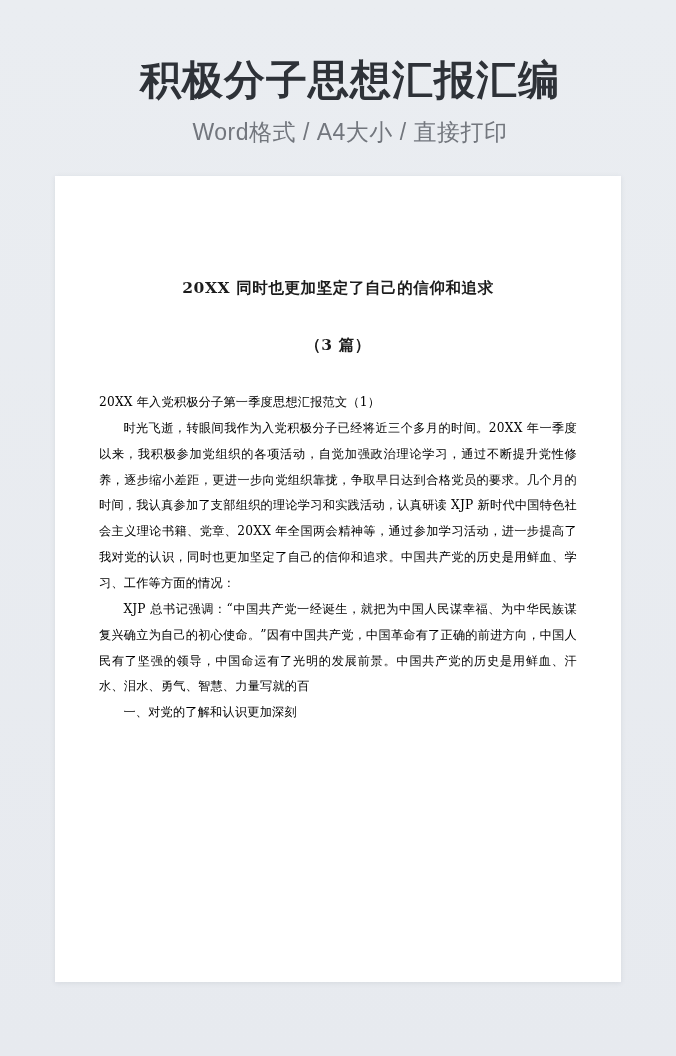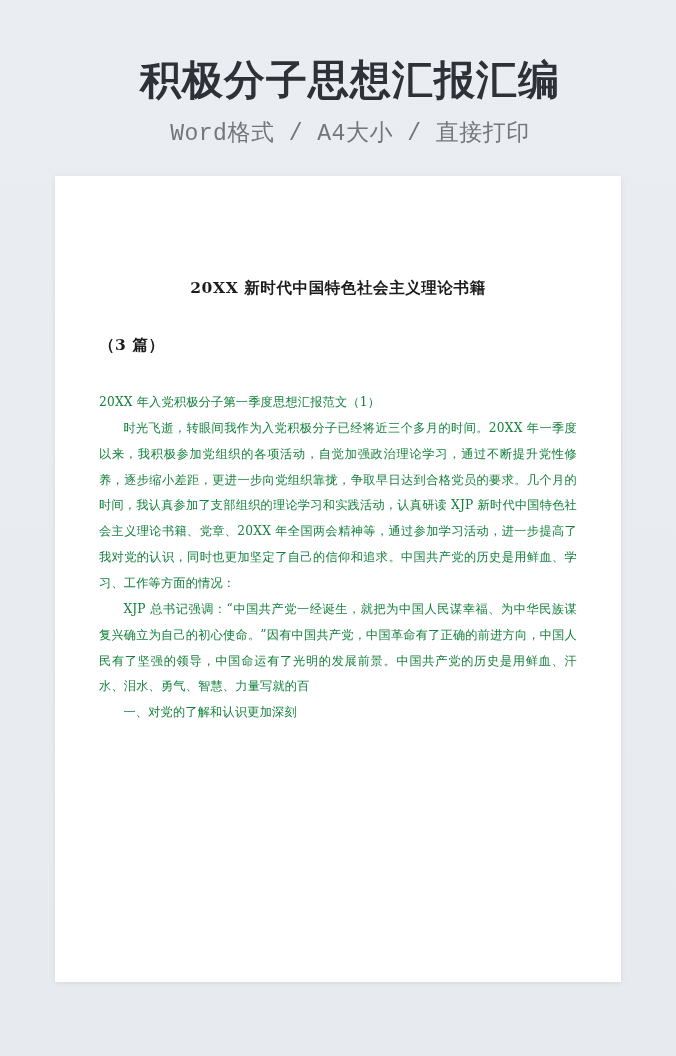--- a/index.html
+++ b/index.html
@@ -32,21 +32,21 @@
     letter-spacing: 1px;
     line-height: 1.18;
     margin: 0;
     font-family: "DejaVu Sans", "Liberation Sans", sans-serif;
   }
   .banner-sub {
     margin-top: 13px;
     font-size: 23px;
     color: #72767d;
     letter-spacing: 0.5px;
-    font-family: Liberation Mono, monospace;
+    font-family: Liberation Sans, sans-serif;
   }
   .sheet {
     position: absolute;
     left: 55px;
     top: 176px;
     width: 566px;
     height: 806px;
     background: #ffffff;
     box-shadow: 0 1px 5px rgba(60,70,90,0.10);
   }
@@ -56,34 +56,35 @@
   .doc-title {
     text-align: center;
     font-size: 15.5px;
     font-weight: bold;
     color: #1c1c1c;
     letter-spacing: 0.6px;
     font-family: "DejaVu Serif", "Liberation Serif", serif;
     line-height: 2.0;
   }
   .doc-title-2 {
+    text-align: center;
     font-size: 15.5px;
     font-weight: bold;
     color: #1c1c1c;
     letter-spacing: 0.6px;
     font-family: "DejaVu Serif", "Liberation Serif", serif;
     margin-top: 26px;
     line-height: 2.0;
   }
   .doc-body {
     margin-top: 30px;
   }
   .p {
     font-size: 12.2px;
-    color: #15803d;
+    color: #000000;
     line-height: 2.12;
     text-align: justify;
     text-justify: inter-ideograph;
     font-family: "DejaVu Serif", "Liberation Serif", serif;
     margin: 0;
     letter-spacing: 0.2px;
   }
   .p.indent {
     text-indent: 2em;
   }
@@ -97,21 +98,21 @@
 <div class="page">
 
   <div class="banner">
     <h1 class="banner-title">积极分子思想汇报汇编</h1>
     <div class="banner-sub">Word格式 / A4大小 / 直接打印</div>
   </div>
 
   <div class="sheet">
     <div class="doc-inner">
 
-      <div class="doc-title">20XX 新时代中国特色社会主义理论书籍</div>
+      <div class="doc-title">20XX 同时也更加坚定了自己的信仰和追求</div>
       <div class="doc-title-2">（3 篇）</div>
 
       <div class="doc-body">
         <p class="p">20XX 年入党积极分子第一季度思想汇报范文（1）</p>
         <p class="p indent">时光飞逝，转眼间我作为入党积极分子已经将近三个多月的时间。20XX 年一季度以来，我积极参加党组织的各项活动，自觉加强政治理论学习，通过不断提升党性修养，逐步缩小差距，更进一步向党组织靠拢，争取早日达到合格党员的要求。几个月的时间，我认真参加了支部组织的理论学习和实践活动，认真研读 XJP 新时代中国特色社会主义理论书籍、党章、20XX 年全国两会精神等，通过参加学习活动，进一步提高了我对党的认识，同时也更加坚定了自己的信仰和追求。中国共产党的历史是用鲜血、学习、工作等方面的情况：</p>
         <p class="p indent">XJP 总书记强调：“中国共产党一经诞生，就把为中国人民谋幸福、为中华民族谋复兴确立为自己的初心使命。”因有中国共产党，中国革命有了正确的前进方向，中国人民有了坚强的领导，中国命运有了光明的发展前景。中国共产党的历史是用鲜血、汗水、泪水、勇气、智慧、力量写就的百</p>
         <p class="p indent">一、对党的了解和认识更加深刻</p>
       </div>
 
     </div>

